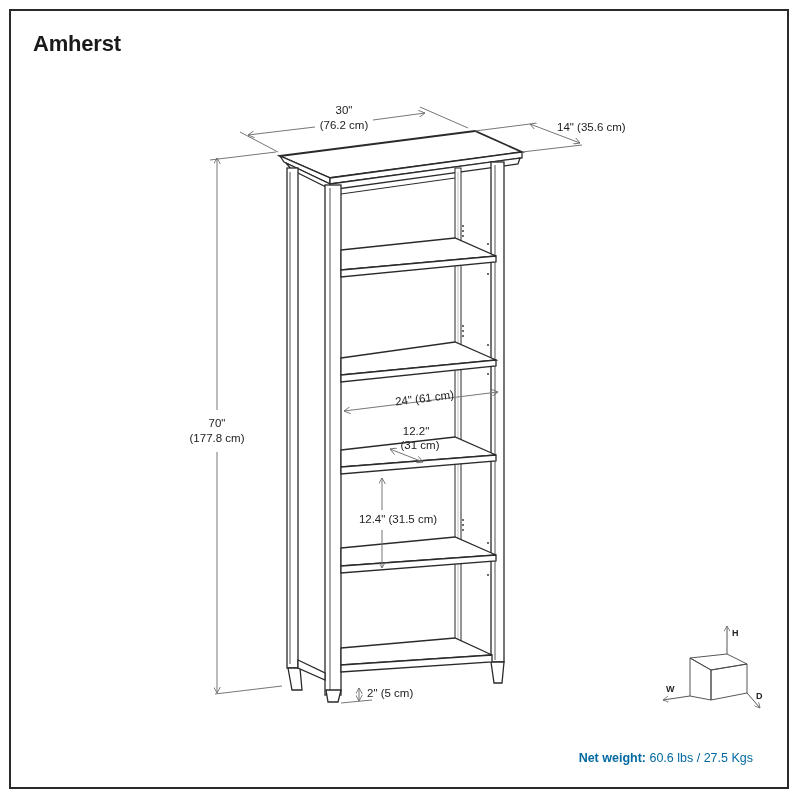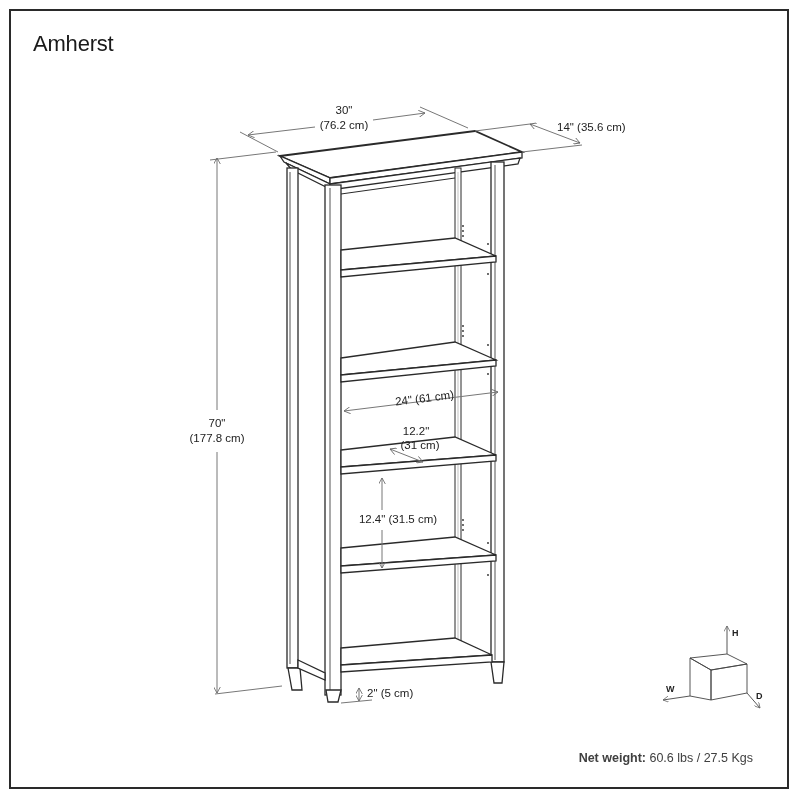--- a/index.html
+++ b/index.html
@@ -1,23 +1,23 @@
 <!DOCTYPE html>
 <html><head>
   <meta charset="utf-8">
   <style>
     html, body { margin: 0; padding: 0; background: #ffffff; }
     body { width: 800px; height: 800px; position: relative; overflow: hidden; font-family: "Liberation Sans", sans-serif; color: #1a1a1a; }
     .frame { position: absolute; left: 9px; top: 9px; width: 780px; height: 780px; border: 2px solid #2a2a2a; box-sizing: border-box; }
-    .title { position: absolute; left: 33px; top: 30px; font-weight: normal; font-size: 22px; line-height: 28px; color: #1a1a1a; letter-spacing: -0.2px; }
+    .title { position: absolute; left: 33px; top: 30px; font-weight: bold; font-size: 22px; line-height: 28px; color: #1a1a1a; letter-spacing: -0.2px; }
     .title div { white-space: nowrap; }
     svg.drawing { position: absolute; left: 0; top: 0; }
     .dim { font-family: "Liberation Sans", sans-serif; font-size: 11.5px; fill: #222; }
     .axis-label { font-family: "Liberation Sans", sans-serif; font-size: 9px; font-weight: bold; fill: #222; }
-    .weight { position: absolute; right: 47px; top: 751px; font-size: 12.5px; color: #404040; white-space: nowrap; }
+    .weight { position: absolute; right: 47px; top: 751px; font-size: 12.5px; color: #0369a1; white-space: nowrap; }
     .weight b { font-weight: bold; }
   </style>
 </head>
 <body>
 
 <div class="frame"></div>
 
 <div class="title">
   <div>Amherst</div>
 </div>

